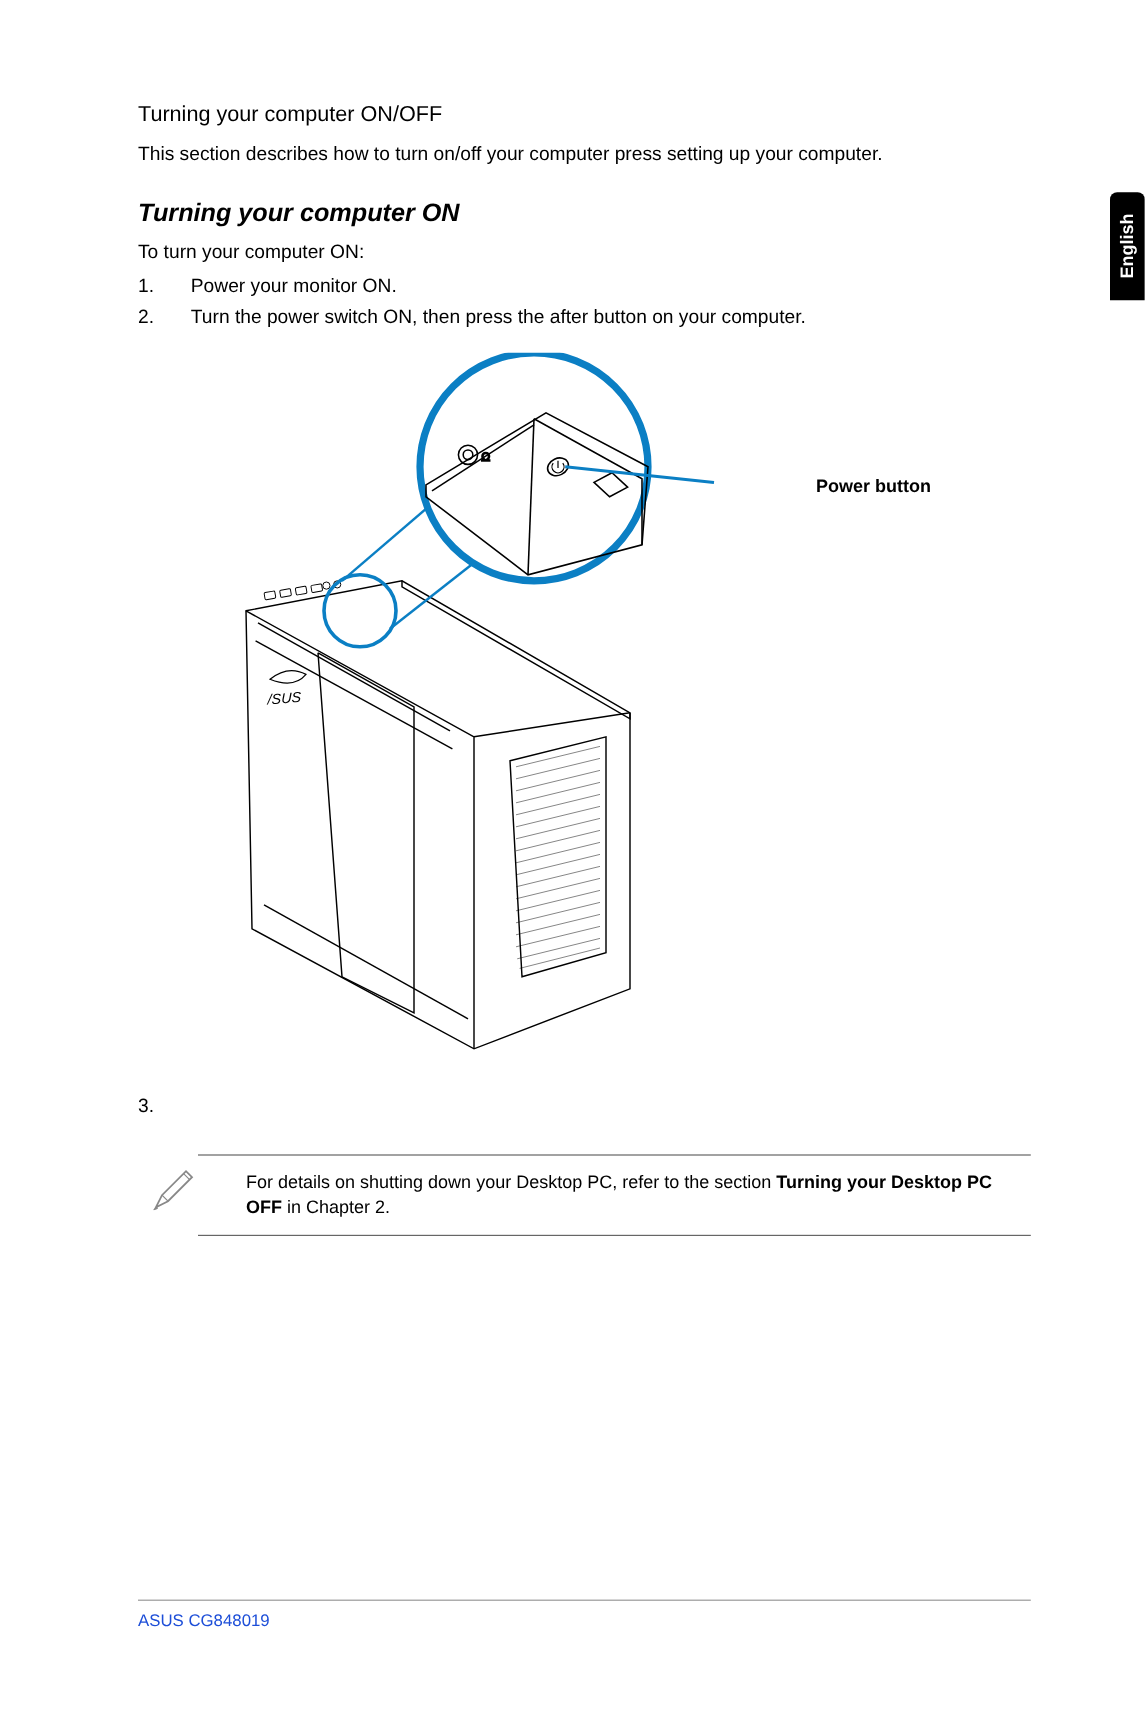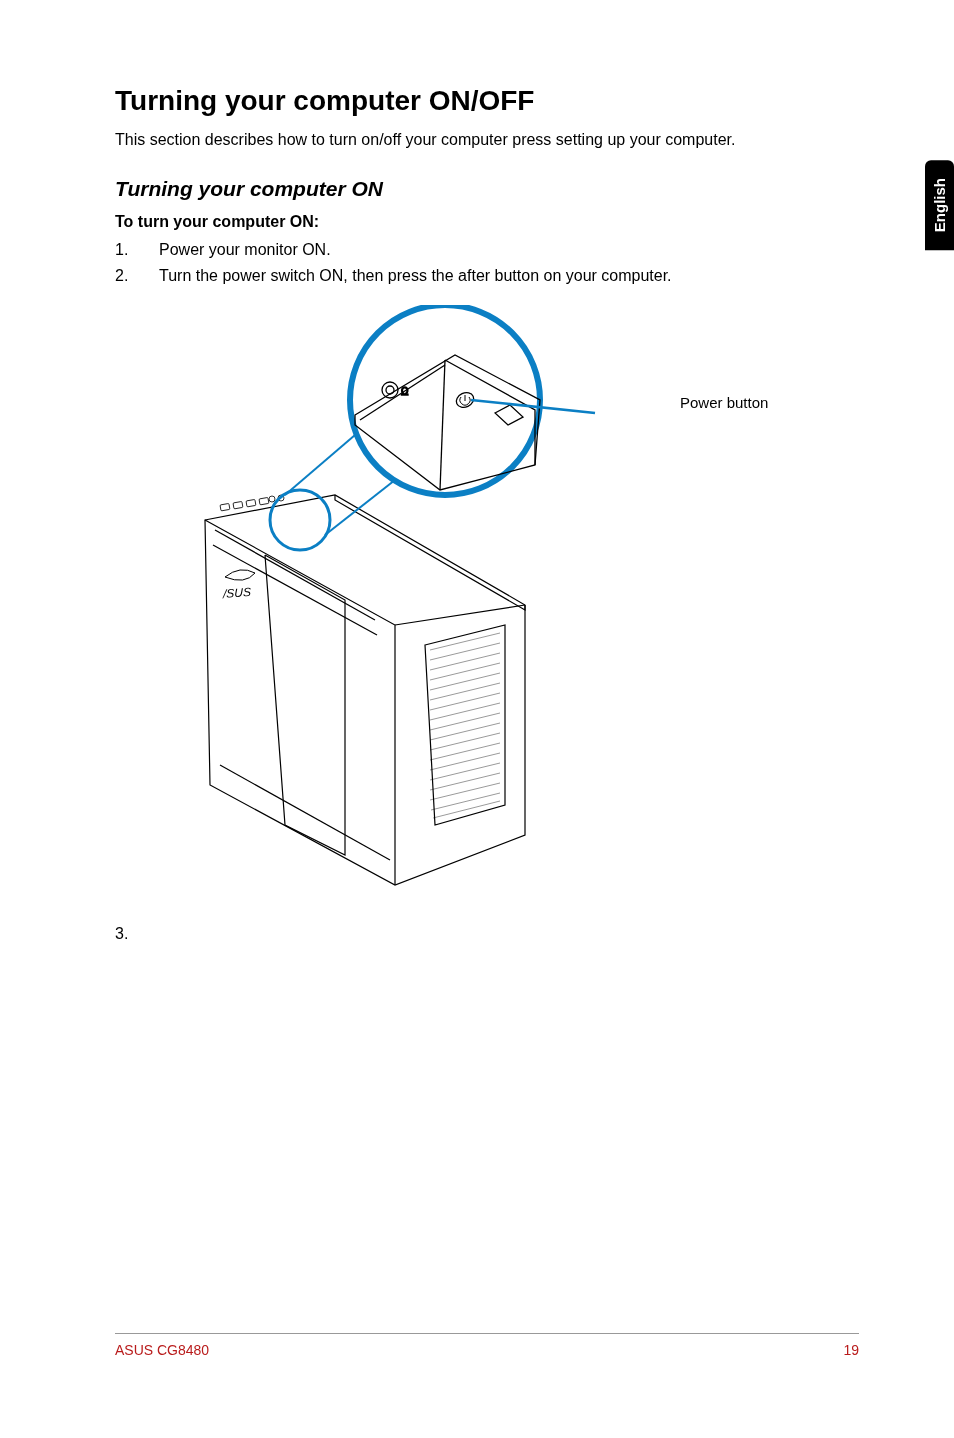--- a/index.html
+++ b/index.html
@@ -25,37 +25,37 @@
       background: #000;
       color: #fff;
       font-weight: bold;
       font-size: 15px;
       padding: 18px 6px;
       writing-mode: vertical-rl;
       transform: rotate(180deg);
       border-radius: 0 0 6px 6px;
     }
     h1 {
-      font-size: 28px;
-      font-weight: bold;
+      font-size: 18px;
+      font-weight: normal;
       margin-bottom: 14px;
     }
     .intro {
       font-size: 16px;
       margin-bottom: 28px;
     }
     h2 {
       font-size: 21px;
       font-weight: bold;
       margin-bottom: 12px;
       font-style: italic;
     }
     .subhead {
       font-size: 16px;
-      font-weight: bold;
+      font-weight: normal;
       margin-bottom: 10px;
     }
     ol {
       list-style: none;
       margin-bottom: 20px;
     }
     ol li {
       font-size: 16px;
       margin-bottom: 8px;
       display: flex;
@@ -74,22 +74,22 @@
     .diagram-svg {
       position: absolute;
       left: 30px;
       top: 0;
       width: 620px;
       height: 590px;
     }
     .power-label {
       position: absolute;
       left: 565px;
-      top: 89px;
-      font-weight: normal;
+      top: 103px;
+      font-weight: bold;
       font-size: 15px;
     }
     .step3 {
       margin-top: 10px;
       margin-bottom: 30px;
     }
     .note-box {
       margin-left: 50px;
       border-top: 1px solid #666;
       border-bottom: 1px solid #666;
@@ -106,23 +106,23 @@
       height: 40px;
     }
     .footer {
       position: absolute;
       bottom: 80px;
       left: 115px;
       right: 95px;
       border-top: 1px solid #999;
       padding-top: 8px;
       display: flex;
-      justify-content: space-between;
+      justify-content: flex-start;
       font-size: 14px;
-      color: #b91c1c;
+      color: #1d4ed8;
     }
   </style>
 </head>
 <body>
 
 <div class="side-tab">English</div>
 
 <div class="content">
   <h1>Turning your computer ON/OFF</h1>
   <p class="intro">This section describes how to turn on/off your computer press setting up your computer.</p>
@@ -220,18 +220,27 @@
     </svg>
     <div class="power-label">Power button</div>
   </div>
 
   <ol class="step3">
     <li>
       <span class="num">3.</span>
     </li>
   </ol>
 
+  <div class="note-box">
+    <svg class="note-icon" viewBox="0 0 40 40">
+      <path d="M 5 35 L 10 25 L 30 5 L 35 10 L 15 30 Z" fill="none" stroke="#888" stroke-width="1.5"></path>
+      <path d="M 10 25 L 15 30" stroke="#888" stroke-width="1"></path>
+      <path d="M 28 7 L 33 12" stroke="#888" stroke-width="1"></path>
+      <path d="M 3 37 Q 8 36 5 35" fill="#888" stroke="#888"></path>
+    </svg>
+    <span>For details on shutting down your Desktop PC, refer to the section </span><b>Turning your Desktop PC OFF</b><span> in Chapter 2.</span>
+  </div>
 </div>
 
 <div class="footer">
   <span>ASUS CG8480</span>
   <span>19</span>
 </div>
 
 </body></html>

